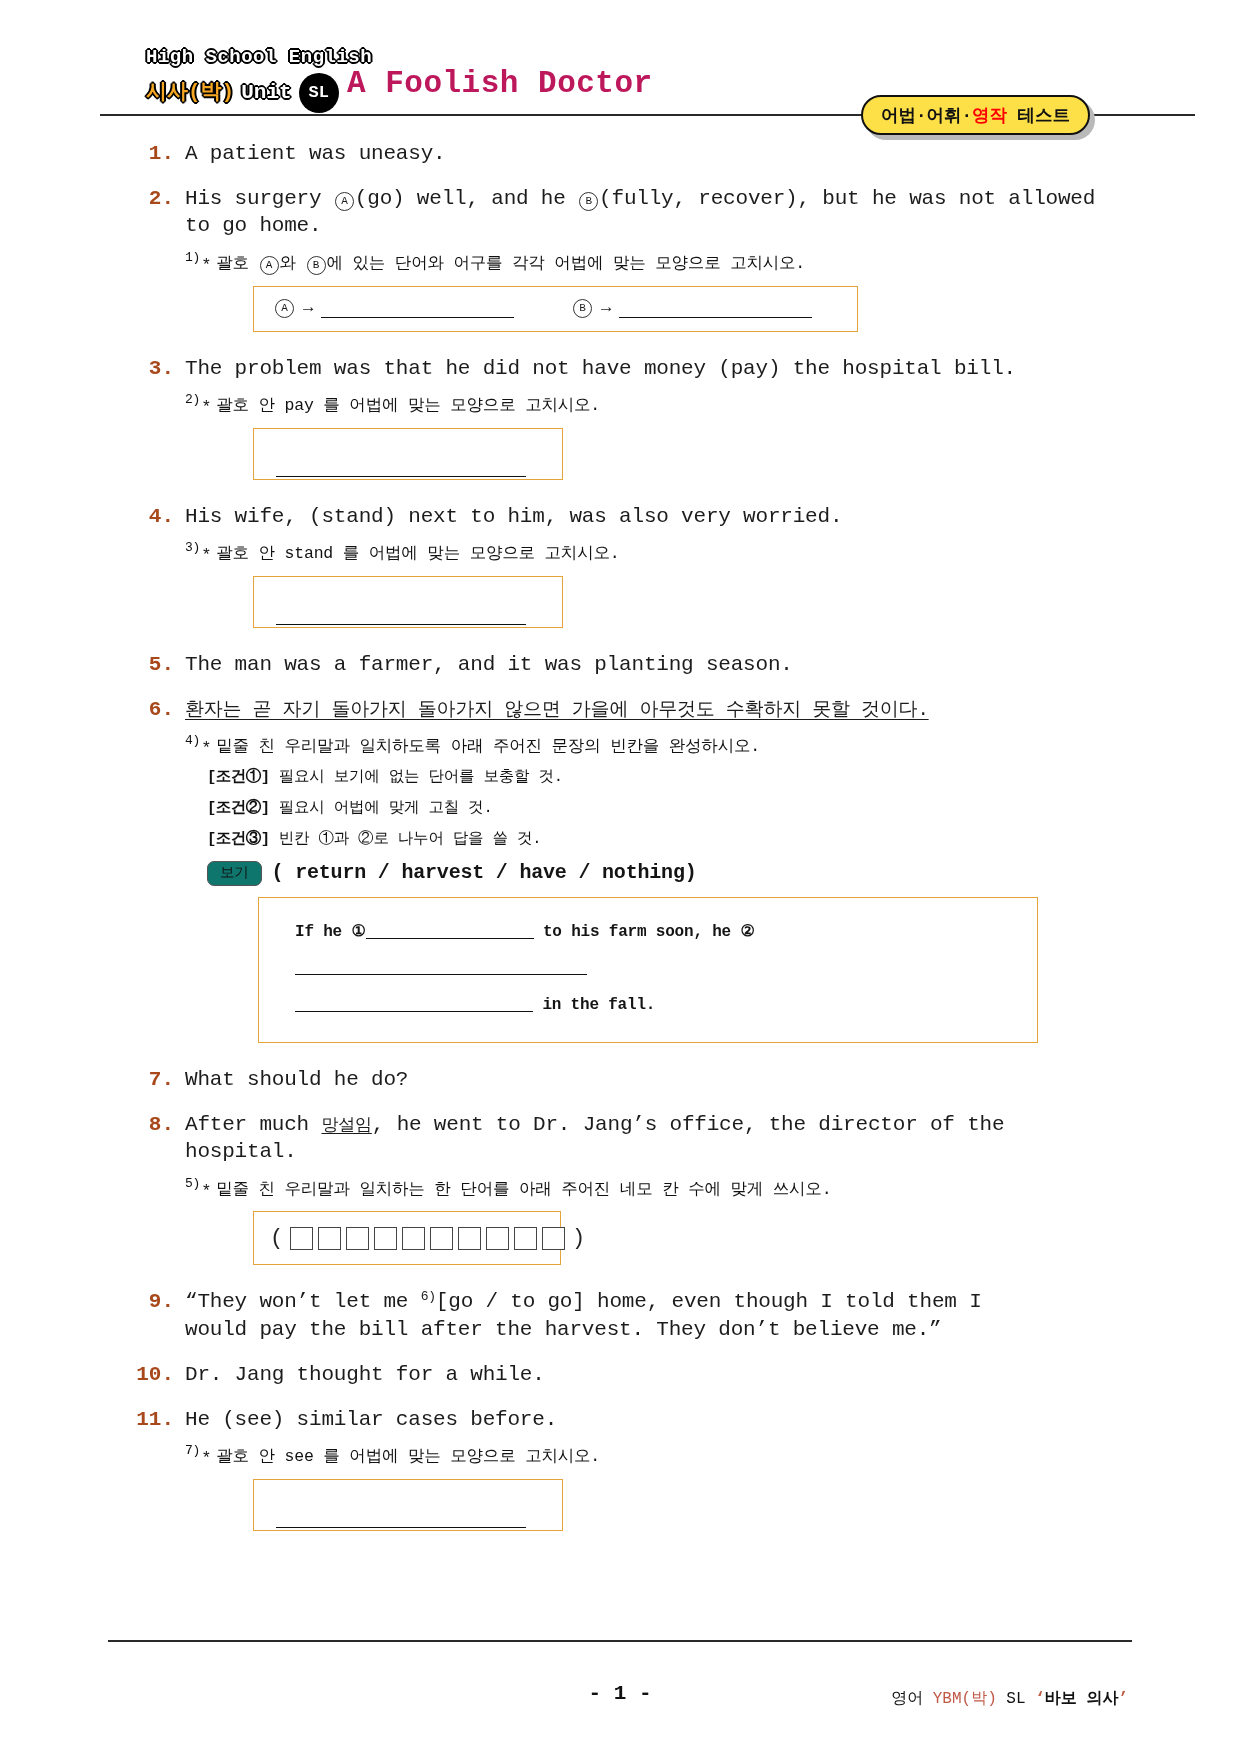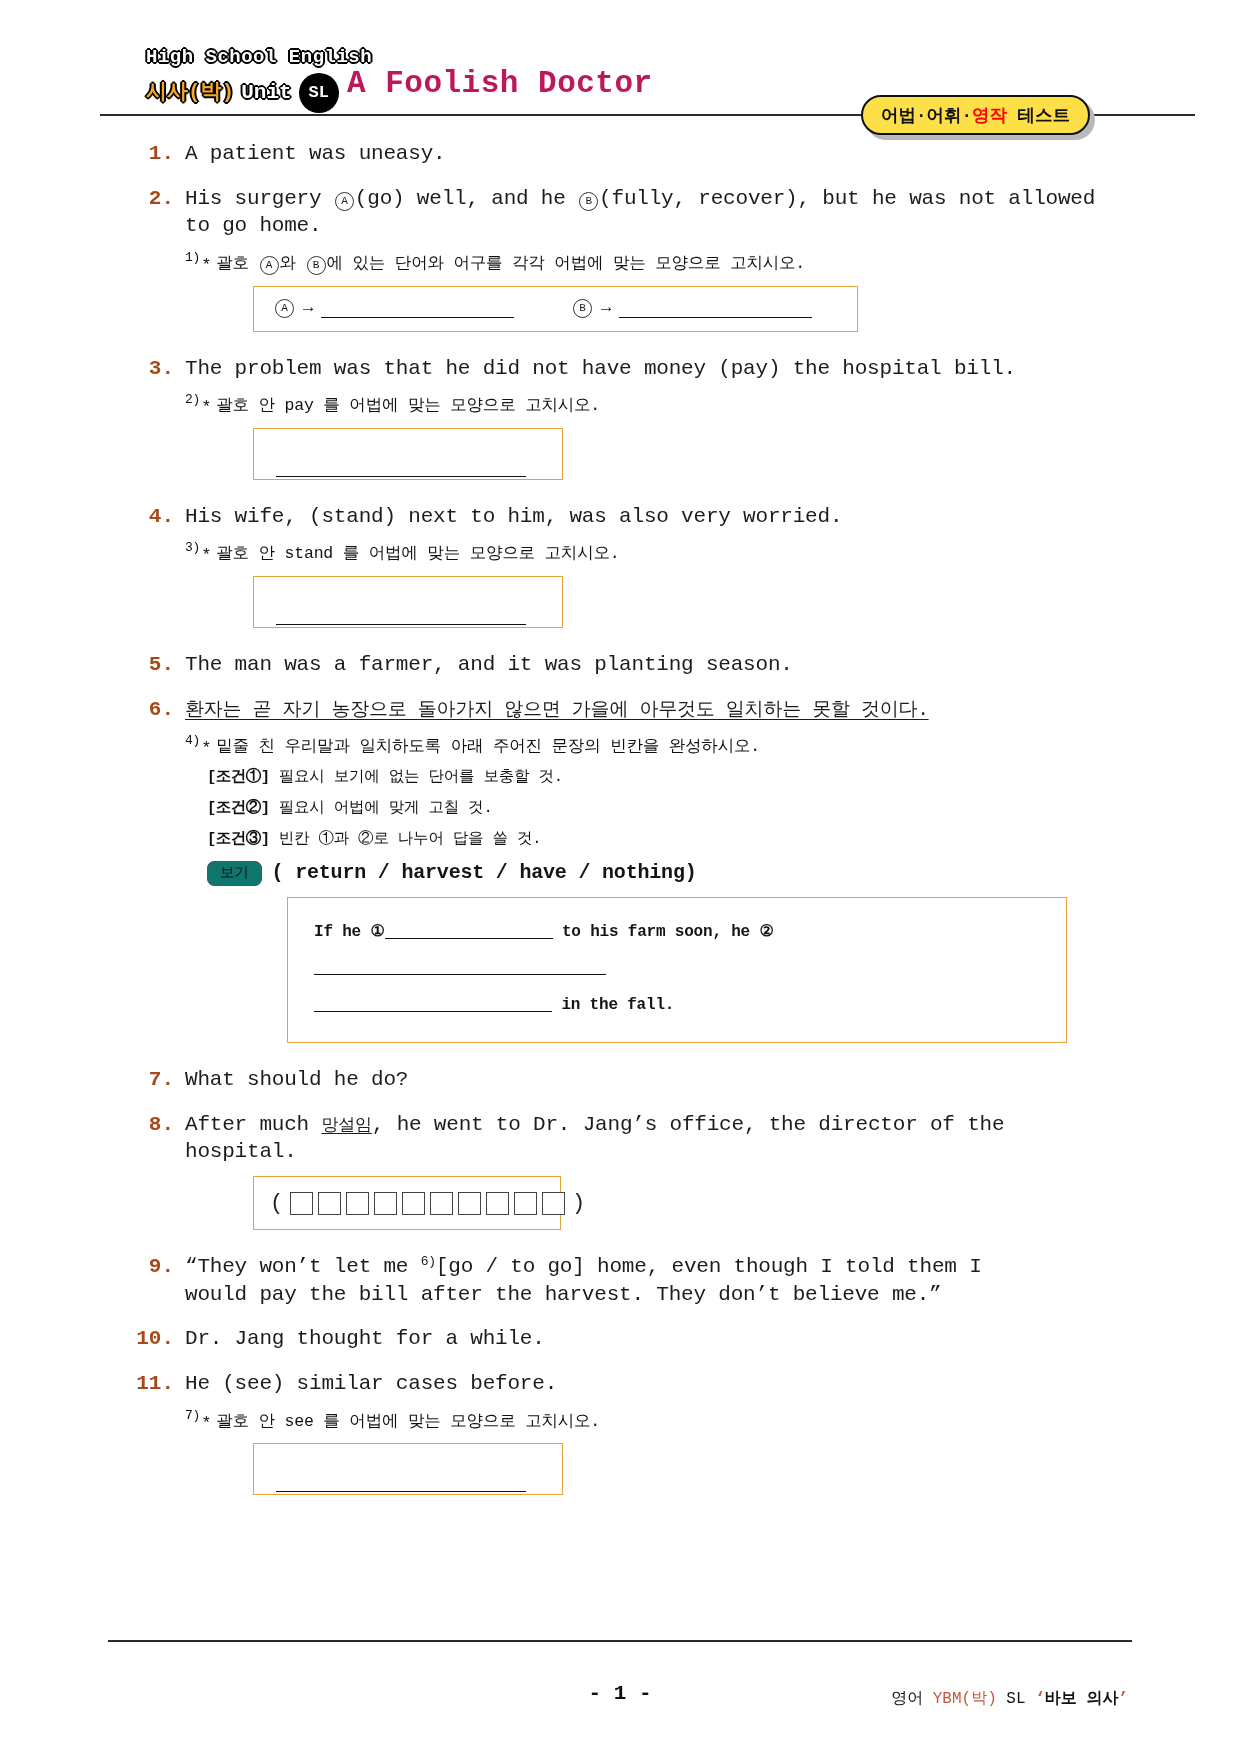--- a/index.html
+++ b/index.html
@@ -40,21 +40,21 @@
   .ansbox-ab{margin-left:68px;width:605px;height:46px;display:flex;align-items:center;padding:0 0 0 20px;
     box-sizing:border-box;font-size:17px;gap:8px;}
   .ansbox-ab .gap{width:42px;}
   .ansbox-line{margin-left:68px;width:310px;height:52px;box-sizing:border-box;padding:26px 0 0 22px;}
   .ansbox-line .blank{width:250px;}
   .cond-row{margin-top:6px;margin-left:22px;font-size:15.5px;color:#111;line-height:1.62;}
   .cond-tag{font-weight:bold;letter-spacing:-0.5px;}
   .bogi-row{margin-top:8px;margin-left:22px;display:flex;align-items:center;gap:10px;}
   .bogi-label{border:1.6px solid #555;border-radius:7px;padding:2px 12px;font-size:14.5px;color:#111;background:#0f766e;}
   .bogi-options{font-size:20px;font-weight:600;letter-spacing:-0.2px;color:#141414;}
-  .ansbox-fill{margin-left:102px;width:780px;box-sizing:border-box;padding:16px 20px 18px 26px;
+  .ansbox-fill{margin-left:73px;width:780px;box-sizing:border-box;padding:16px 20px 18px 36px;
     font-size:16px;font-weight:bold;line-height:2.3;color:#141414;}
   .ansbox-sq{margin-left:68px;width:308px;height:54px;box-sizing:border-box;display:flex;align-items:center;
     padding:0 0 0 16px;font-size:22px;color:#222;}
   .sq-row{display:inline-flex;gap:5px;margin:0 7px;}
   .sq{width:21px;height:21px;border:1.4px solid #444;background:#fff;}
   
   .footer-rule{position:absolute;left:108px;right:108px;top:1640px;height:2px;background:#2a2a2a;}
   .page-num{position:absolute;left:0;right:0;top:1682px;text-align:center;font-size:21px;font-weight:bold;color:#111;}
   .source{position:absolute;right:112px;top:1688px;font-size:16px;color:#111;white-space:nowrap;}
   .src-brand{color:var(--source_red,#C05A47);}
@@ -132,21 +132,21 @@
     </div>
 
     <div class="item">
       <span class="num">5.</span>
       <div class="body">The man was a farmer, and it was planting season.</div>
     </div>
 
     <div class="item">
       <span class="num">6.</span>
       <div class="body">
-        <span class="kr-u" style="font-size:19px">환자는 곧 자기 농장으로 돌아가지 않으면 가을에 아무것도 일치하는 못할 것이다.</span>
+        <span class="kr-u" style="font-size:19px">환자는 곧 자기 돌아가지 돌아가지 않으면 가을에 아무것도 수확하지 못할 것이다.</span>
         <div class="note">
           <span class="sup">4)</span><span class="star">*</span><span>밑줄 친 우리말과 일치하도록 아래 주어진 문장의 빈칸을 완성하시오.</span>
         </div>
         <div class="cond-row">
           <span class="cond-tag">[조건①]</span>
           <span>필요시 보기에 없는 단어를 보충할 것.</span>
         </div>
         <div class="cond-row">
           <span class="cond-tag">[조건②]</span>
           <span>필요시 어법에 맞게 고칠 것.</span>
@@ -169,20 +169,23 @@
     <div class="item">
       <span class="num">7.</span>
       <div class="body">What should he do?</div>
     </div>
 
     <div class="item">
       <span class="num">8.</span>
       <div class="body">
         <span>After much </span><span class="kr-small">망설임</span><span>, he went to Dr. Jang’s office, the director of the</span><br>
         <span>hospital.</span>
+        <div class="note">
+          <span class="sup">5)</span><span class="star">*</span><span>밑줄 친 우리말과 일치하는 한 단어를 아래 주어진 네모 칸 수에 맞게 쓰시오.</span>
+        </div>
         <div class="ansbox ansbox-sq">
           <span>(</span>
           <span class="sq-row">
               <span class="sq"></span>
               <span class="sq"></span>
               <span class="sq"></span>
               <span class="sq"></span>
               <span class="sq"></span>
               <span class="sq"></span>
               <span class="sq"></span>

